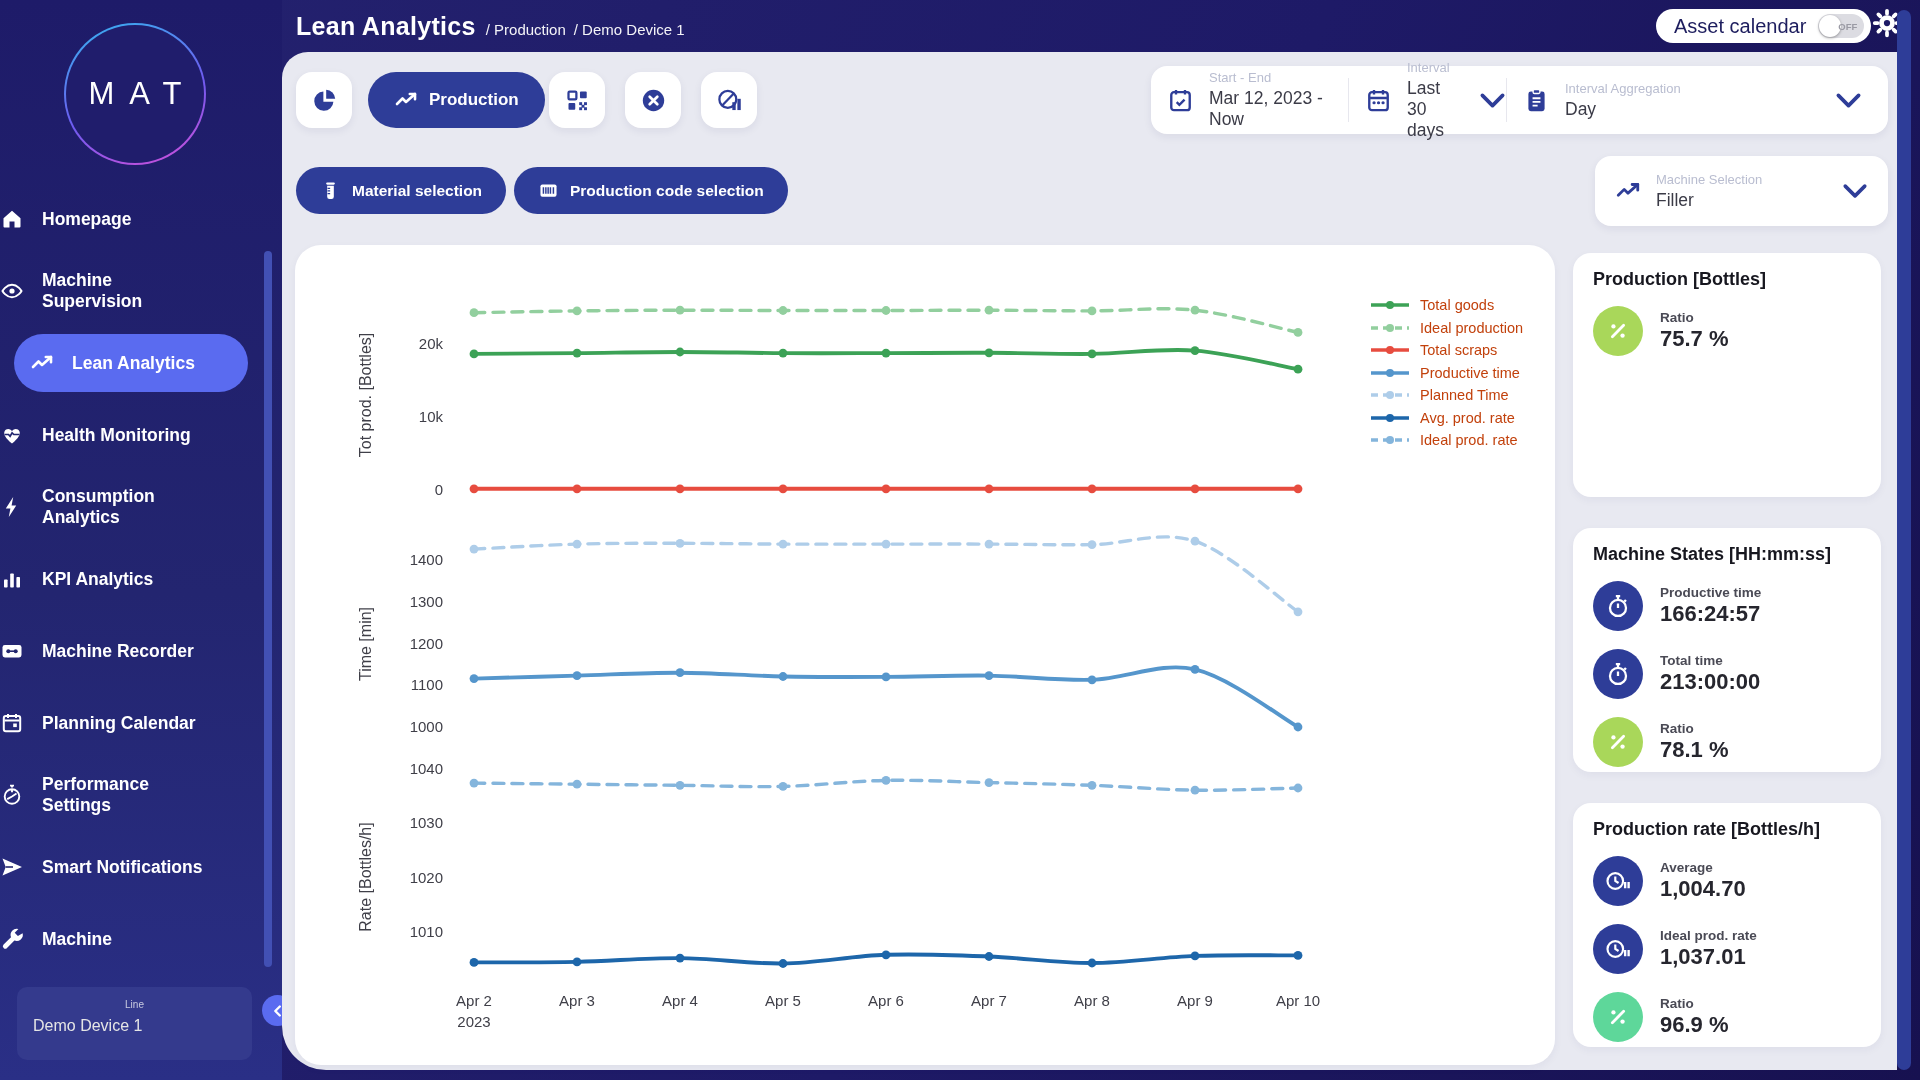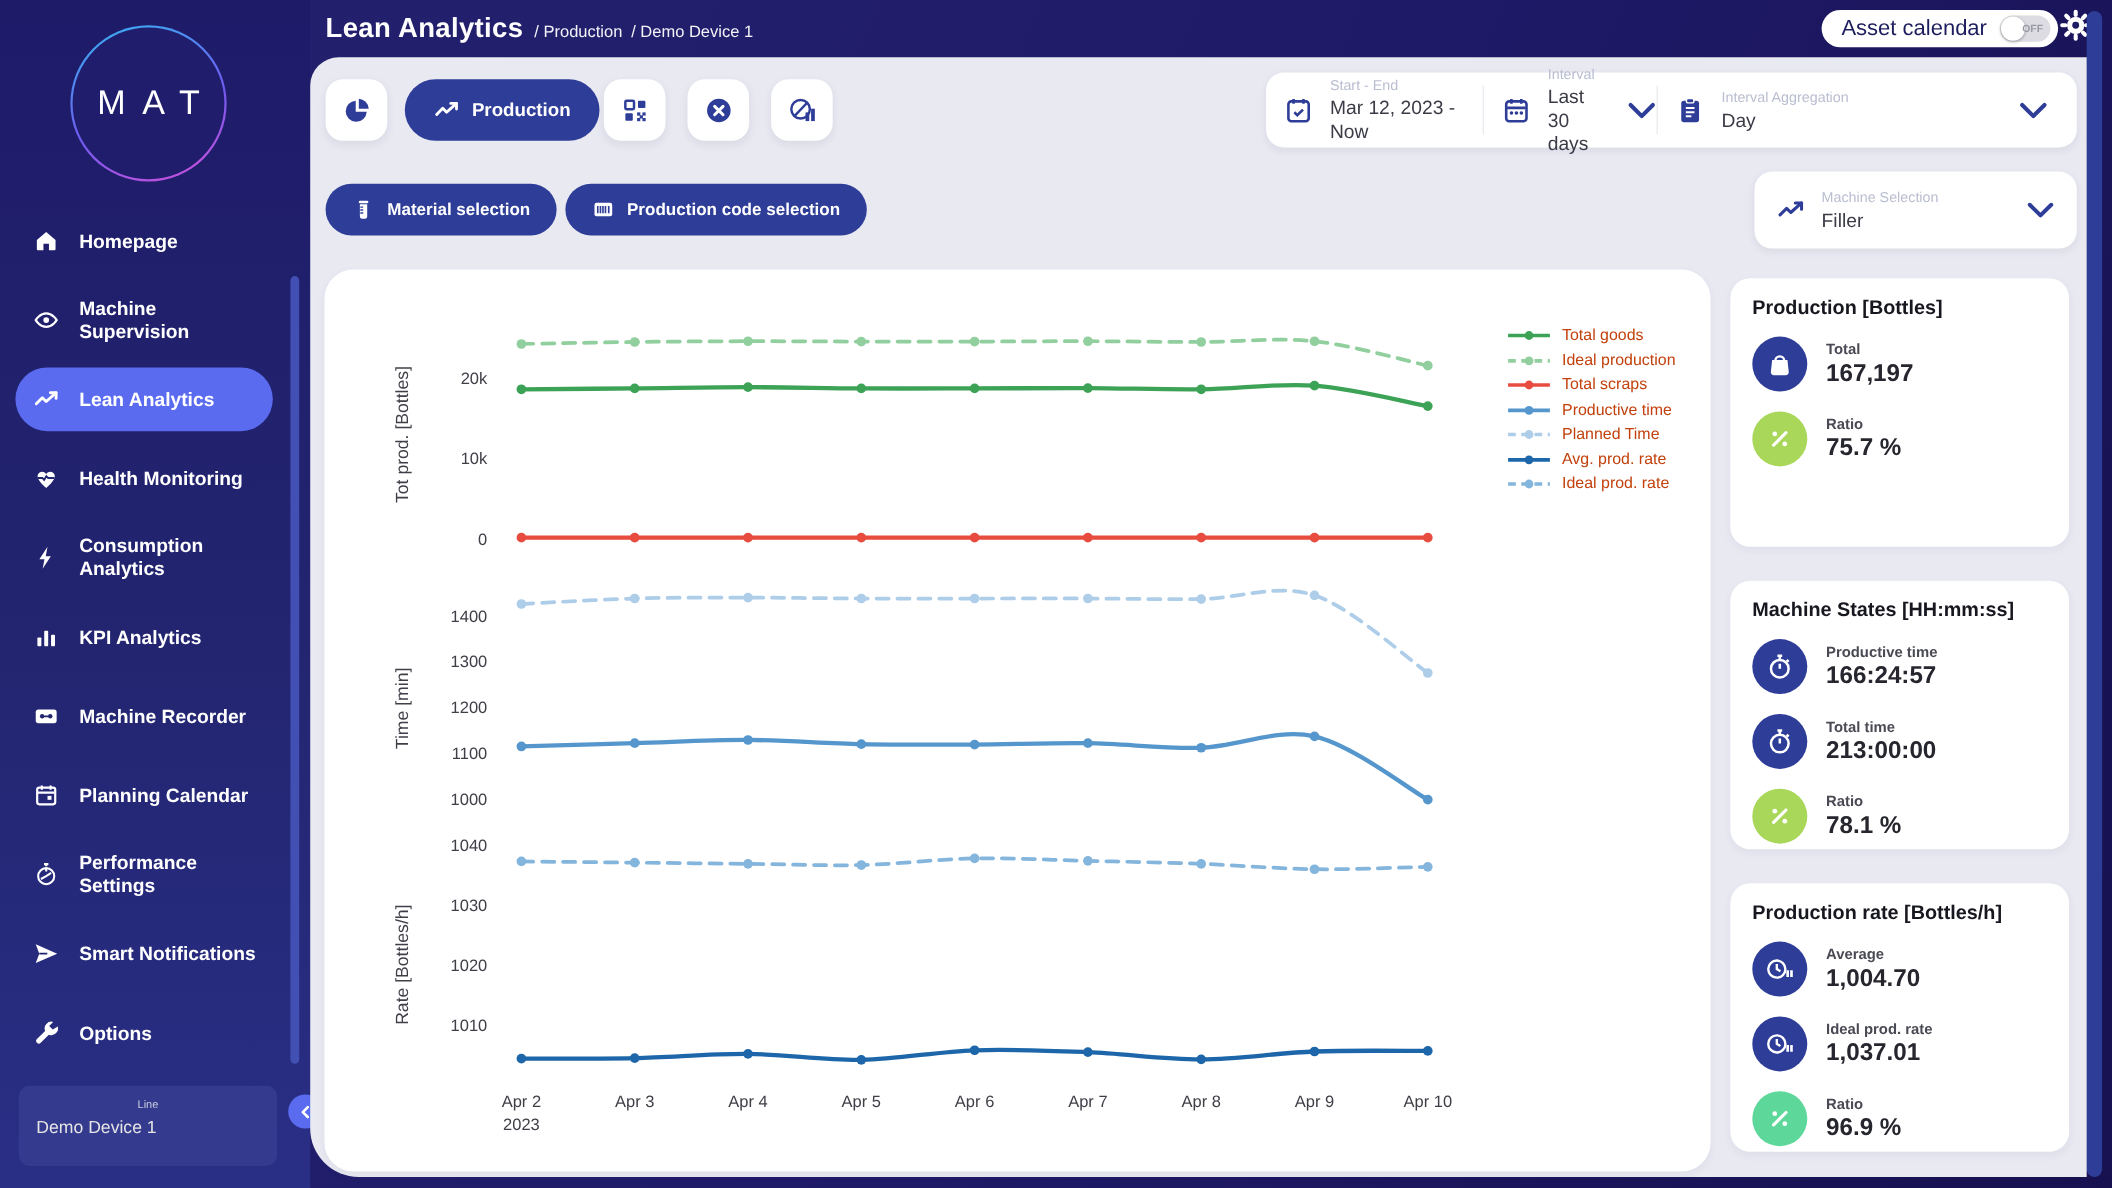--- a/index.html
+++ b/index.html
@@ -9,21 +9,21 @@
 
   
   .sidebar{position:absolute;left:0;top:0;width:282px;height:1080px;
            background:linear-gradient(180deg,#1e1b69 0%,#232570 55%,#2a2f86 100%);}
   .logo{position:absolute;left:64px;top:23px;width:142px;height:142px;border-radius:50%;
         background:linear-gradient(160deg,#35b6f0 0%,#6e5bf0 55%,#d44fd8 100%);padding:2px;}
   .logo-inner{width:100%;height:100%;border-radius:50%;background:#201d6c;
         display:flex;align-items:center;justify-content:center;}
   .logo-inner span{color:#fff;font-size:31px;font-weight:300;letter-spacing:15px;padding-left:15px;}
   .menu{position:absolute;left:0;top:183px;width:282px;}
-  .mi{display:flex;align-items:center;height:72px;padding-left:30px;color:#fff;cursor:pointer;}
+  .mi{display:flex;align-items:center;height:72px;color:#fff;cursor:pointer;}
   .mi .ic{width:24px;height:24px;flex:0 0 24px;color:#fff;}
   .mi .ml{margin-left:18px;font-size:17.5px;font-weight:bold;line-height:1.18;max-width:172px;}
   .mi.active{background:#5a6bf0;border-radius:29px;margin:7px 34px 7px 14px;height:58px;padding-left:16px;}
   .line-card{position:absolute;left:17px;top:987px;width:235px;height:73px;border-radius:10px;
              background:#343a8d;padding:12px 16px;cursor:pointer;}
   .line-label{font-size:10px;color:rgba(255,255,255,.72);text-align:center;}
   .line-value{font-size:16px;color:#e5e5e5;margin-top:7px;}
   .sb-scroll{position:absolute;left:264px;top:251px;width:8px;height:716px;border-radius:4px;background:#4250b4;}
   .collapse{position:absolute;left:262px;top:995px;width:31px;height:31px;border-radius:50%;
             background:#5a6bf0;border:none;cursor:pointer;display:flex;align-items:center;justify-content:center;padding:0;}
@@ -197,21 +197,21 @@
             </svg>
           </span>
           <span class="ml">Smart Notifications</span>
         </div>
         <div class="mi">
           <span class="ic">
             <svg viewBox="0 0 24 24">
               <path d="M22.6 6.2a6.2 6.2 0 0 1-8.2 7.4L7 21a2.4 2.4 0 1 1-3.4-3.4l7.4-7.4a6.2 6.2 0 0 1 7.4-8.2l-3.7 3.7 3.2 3.2Z" fill="currentColor"></path>
             </svg>
           </span>
-          <span class="ml">Options</span>
+          <span class="ml">Machine</span>
         </div>
       </nav>
     <div class="line-card">
       <div class="line-label">Line</div>
       <div class="line-value">Demo Device 1</div>
     </div>
     <div class="sb-scroll"></div>
     <button class="collapse">
       <span class="ic">
           <svg viewBox="0 0 16 16" fill="none" stroke="#fff" stroke-width="2.4" stroke-linecap="round" stroke-linejoin="round">
@@ -538,34 +538,20 @@
           <span>Ideal prod. rate</span>
         </div>
       </div>
   </div>
 
   <div id="stats">
       <div class="stat-card" style="top: 253px;">
         <div class="stat-title">Production [Bottles]</div>
         <div class="stat-rows">
           <div class="srow">
-            <span class="sball" style="background:#2e3d98">
-              <span class="ic">
-                <svg viewBox="0 0 24 24">
-                  <path d="M8.3 9.2a3.7 3.7 0 0 1 7.4 0" fill="none" stroke="currentColor" stroke-width="2"></path>
-                  <path d="M5.6 8.6h12.8l1.1 9.8a2.6 2.6 0 0 1-2.6 2.9H7.1a2.6 2.6 0 0 1-2.6-2.9Z" fill="currentColor"></path>
-                </svg>
-              </span>
-            </span>
-      <span class="stext">
-              <div class="slabel">Total</div>
-      <div class="svalue">167,197</div>
-            </span>
-          </div>
-          <div class="srow">
             <span class="sball" style="background:#a9d75a">
               <span class="ic">
                 <svg viewBox="0 0 24 24" fill="none" stroke="currentColor" stroke-width="2.6" stroke-linecap="round">
                   <path d="M6.8 17.2 17.2 6.8"></path>
                   <circle cx="7.8" cy="7.8" r="2" fill="currentColor" stroke="none"></circle>
                   <circle cx="16.2" cy="16.2" r="2" fill="currentColor" stroke="none"></circle>
                 </svg>
               </span>
             </span>
       <span class="stext">

